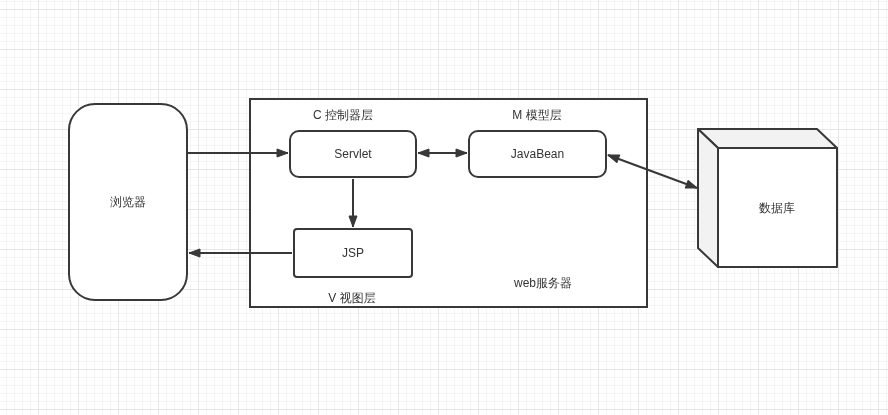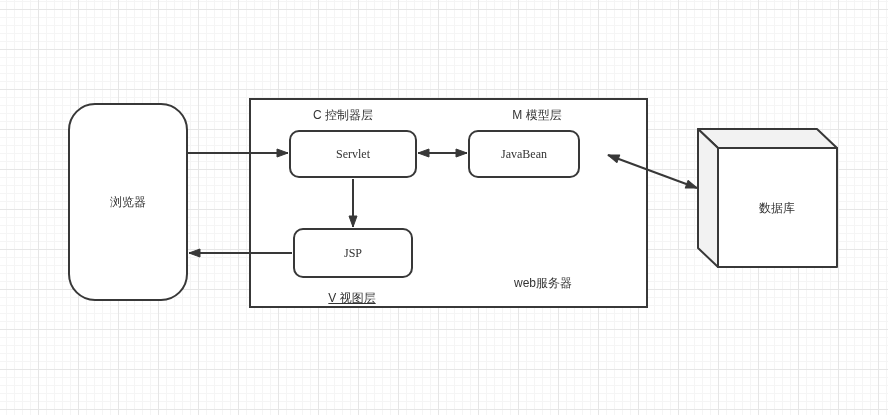--- a/index.html
+++ b/index.html
@@ -27,52 +27,51 @@
     position: absolute;
     box-sizing: border-box;
     background: #ffffff;
     border: 2px solid #383838;
     display: flex;
     align-items: center;
     justify-content: center;
     font-size: 12px;
     color: #333333;
     text-align: center;
-    font-family: Liberation Serif, serif;
   }
   #browser-node {
     left: 68px; top: 103px; width: 120px; height: 198px;
     border-radius: 27px;
   }
   #server-container {
     left: 249px; top: 98px; width: 399px; height: 210px;
     background: #ffffff;
   }
   #servlet-node {
     left: 289px; top: 130px; width: 128px; height: 48px;
     border-radius: 10px;
   }
   #javabean-node {
-    left: 468px; top: 130px; width: 112px; height: 48px;
+    left: 468px; top: 130px; width: 139px; height: 48px;
     border-radius: 10px;
   }
   #jsp-node {
     left: 293px; top: 228px; width: 120px; height: 50px;
-    border-radius: 10px;
+    border-radius: 4px;
   }
   .float-label {
     position: absolute;
     transform: translateX(-50%);
     font-size: 12px;
     color: #333333;
     white-space: nowrap;
   }
   #controller-layer-label { left: 343px; top: 107px; }
   #model-layer-label      { left: 537px; top: 107px; }
-  #view-layer-label       { left: 352px; top: 290px; text-decoration: underline; }
+  #view-layer-label       { left: 352px; top: 290px; }
   #web-server-label       { left: 543px; top: 256px; margin-top: 19px; }
   #edge-layer {
     position: absolute;
     left: 0; top: 0;
     width: 888px; height: 415px;
   }
   #edge-layer .edge { pointer-events: stroke; }
   svg text {
     font-family: "Liberation Sans", "DejaVu Sans", sans-serif;
     font-size: 12px;

